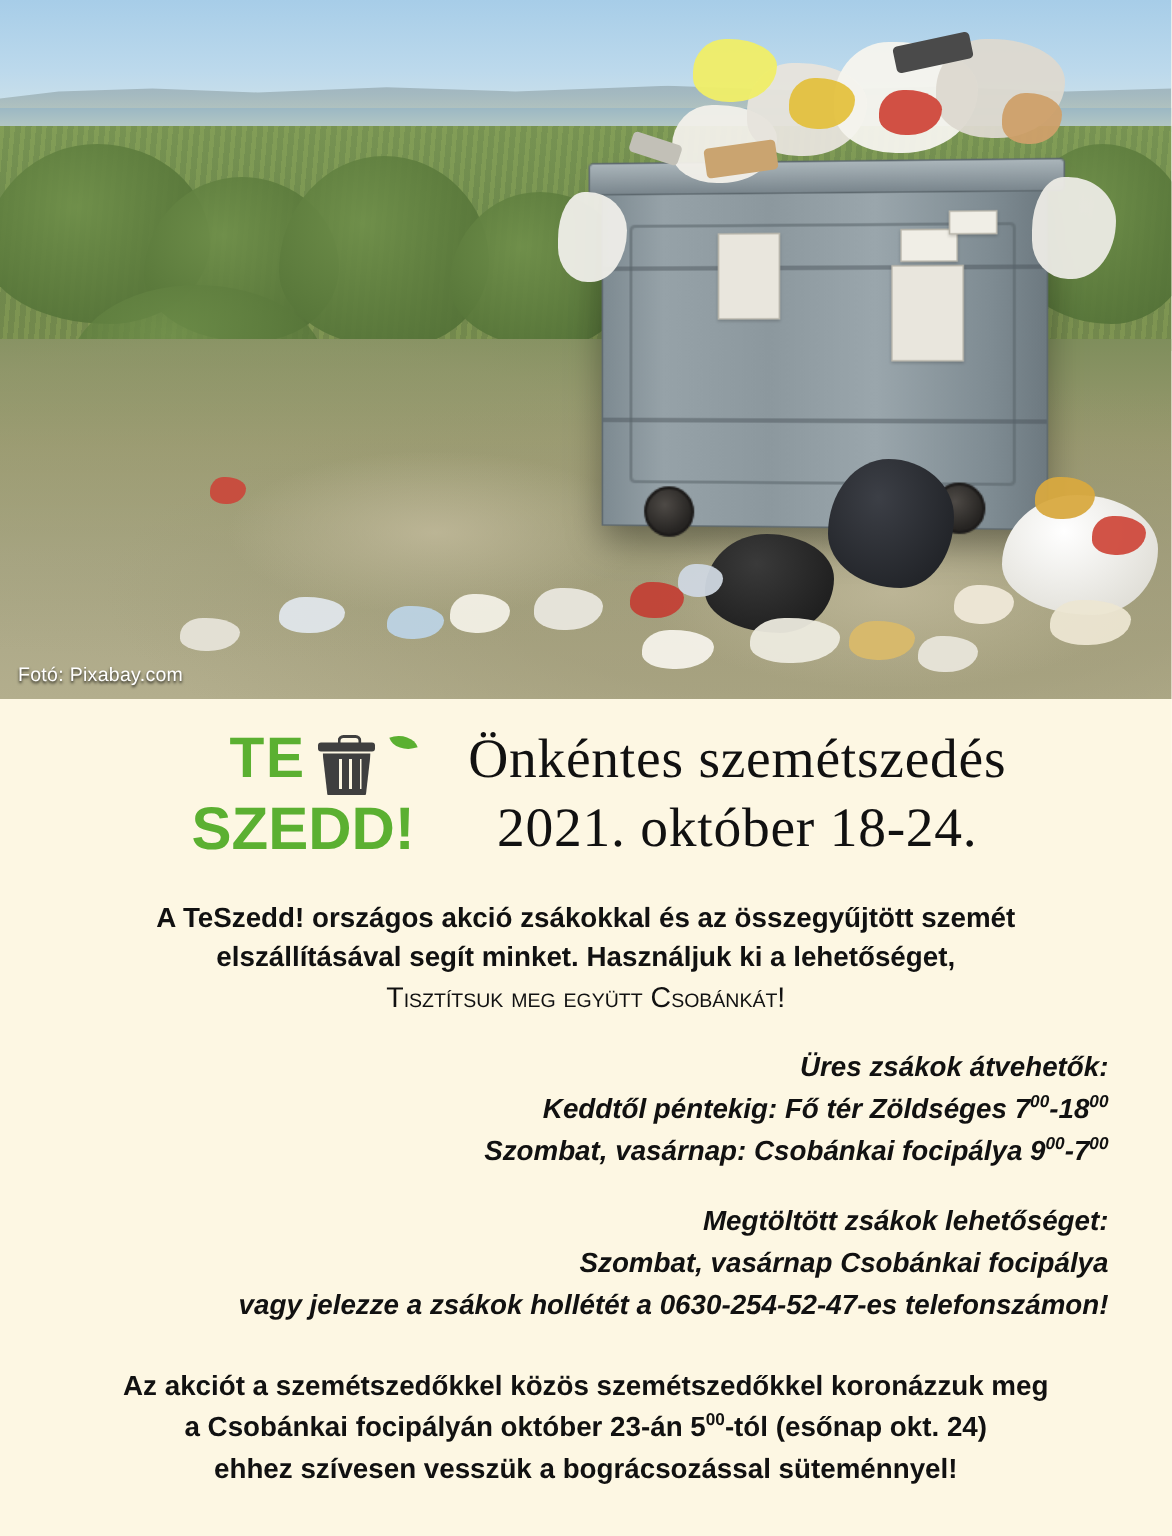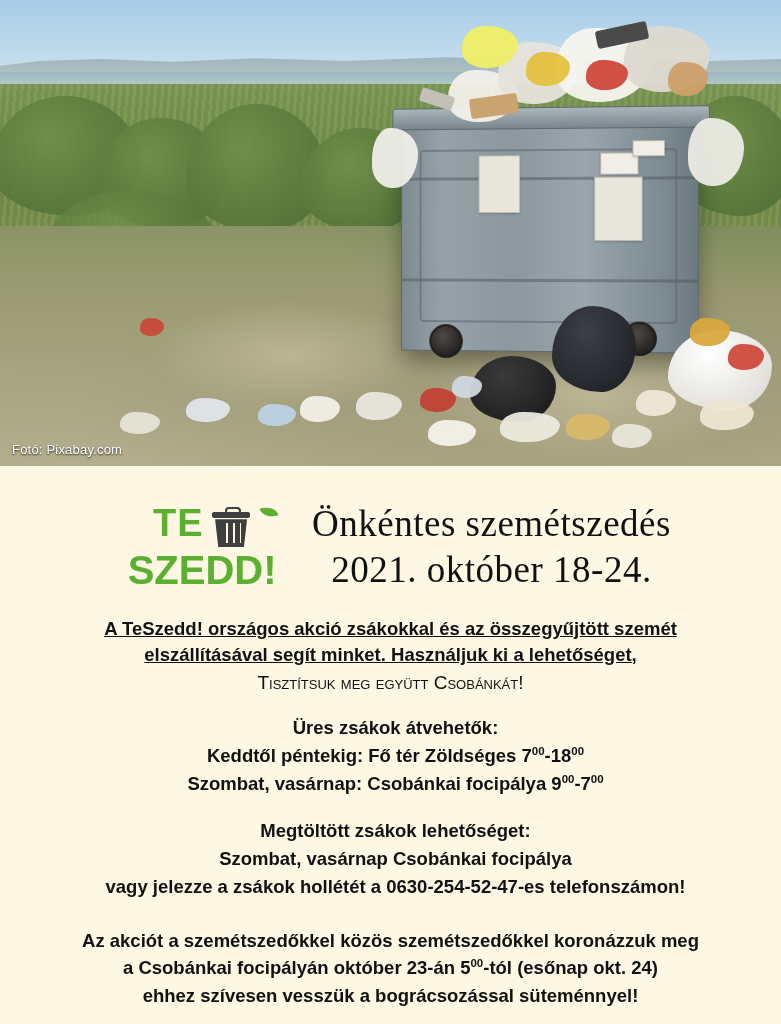--- a/index.html
+++ b/index.html
@@ -145,21 +145,21 @@
     text-shadow: 0 1px 2px rgba(0,0,0,.85);
     letter-spacing: .2px;
   }
 
   
   .content {
     position: relative;
     width: 781px;
     height: 558px;
     background: #fdf7e3;
-    padding: 17px;
+    padding: 0;
     box-sizing: border-box;
   }
 
   .header-row {
     display: flex;
     align-items: center;
     justify-content: center;
     gap: 18px;
     padding-top: 18px;
   }
@@ -261,36 +261,36 @@
   .body-text {
     margin-top: 22px;
     padding: 0 42px;
     color: #111111;
   }
   .para-center {
     text-align: center;
     font-size: 18.5px;
     font-weight: bold;
     line-height: 1.42;
-    text-decoration: underline;
   }
   .emph-line {
     text-align: center;
     font-size: 19px;
     font-weight: normal;
     font-variant: small-caps;
     margin-top: 4px;
   }
   .block-left {
     margin-top: 20px;
-    text-align: center;
+    text-align: right;
     font-size: 18.5px;
     font-weight: bold;
     line-height: 1.5;
     padding-left: 10px;
+    font-style: italic;
   }
   .block-left .row { white-space: nowrap; }
   sup {
     font-size: .62em;
     vertical-align: super;
     line-height: 0;
   }
   .closing {
     margin-top: 26px;
     text-align: center;

